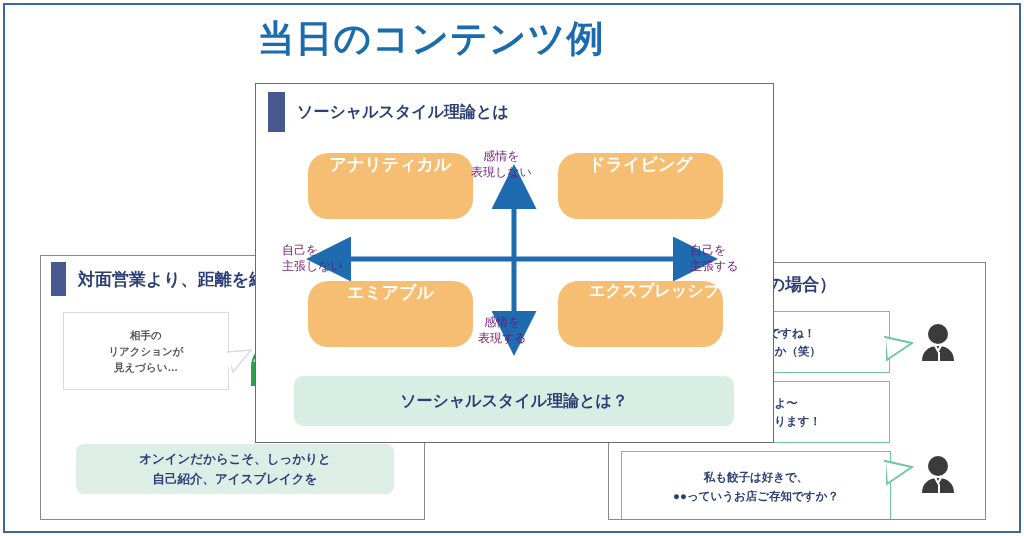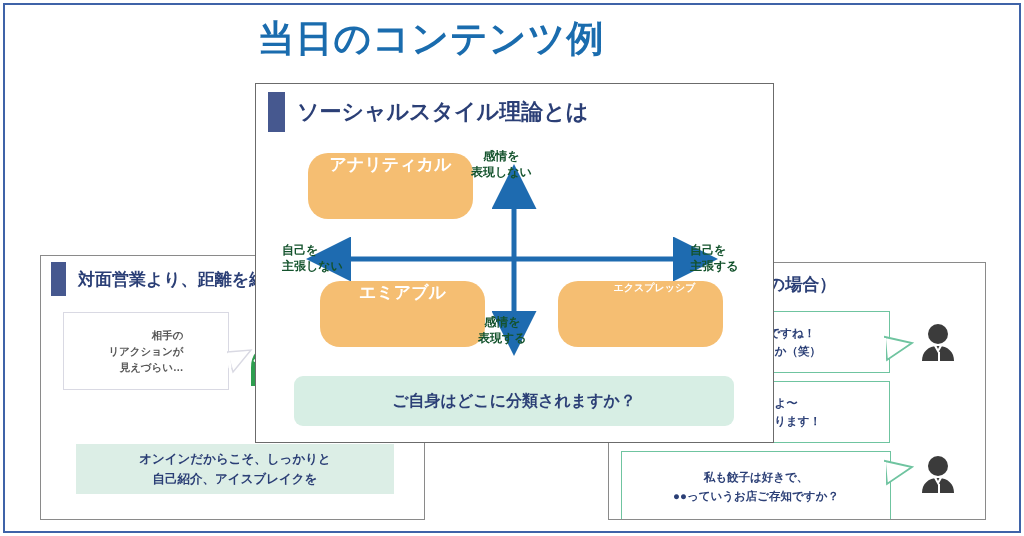--- a/index.html
+++ b/index.html
@@ -51,30 +51,30 @@
 
   
   #panel-left{left:40px;top:255px;width:385px;height:265px;}
   #panel-left .panel-head{left:10px;top:6px;}
   #panel-left .accent-bar{height:34px;width:15px;}
   .lp-bubble{
     position:absolute;left:22px;top:56px;width:166px;height:78px;
     border:1.5px solid #d9d9e3;background:#ffffff;
     box-sizing:border-box;
     display:flex;align-items:center;justify-content:center;
-    text-align:right;
+    text-align:center;
     font-size:10.5px;font-weight:bold;color:#575757;line-height:1.55;
   }
   .lp-tail{
     position:absolute;left:186px;top:92px;width:26px;height:26px;
   }
   .lp-person{position:absolute;left:200px;top:58px;width:62px;height:106px;}
   .lp-banner{
     position:absolute;left:35px;top:188px;width:318px;height:50px;
-    background:#dceee6;border-radius:0;
+    background:#dceee6;border-radius:8px;
     display:flex;align-items:center;justify-content:center;
     text-align:center;
     font-size:12.5px;font-weight:bold;color:#2b3f76;line-height:1.6;
   }
 
   
   #panel-right{left:608px;top:262px;width:378px;height:258px;}
   #panel-right .panel-head{left:10px;top:5px;}
   #panel-right .accent-bar{height:32px;width:15px;}
   .rp-bubble{
@@ -103,26 +103,26 @@
   #panel-center .panel-head{left:12px;top:8px;}
   .quad{
     position:absolute;
     background:#f5be72;border-radius:20px;
     display:flex;align-items:flex-start;justify-content:center;
     color:#ffffff;font-size:17px;font-weight:bold;
     white-space:nowrap;
   }
   #q-analytical{left:52px;top:69px;width:165px;height:66px;}
   #q-driving{left:302px;top:69px;width:165px;height:66px;}
-  #q-amiable{left:64px;top:197px;width:165px;height:66px;}
+  #q-amiable{left:52px;top:197px;width:165px;height:66px;}
   #q-expressive{left:302px;top:197px;width:165px;height:66px;}
 
   .axis-label{
     position:absolute;
-    font-size:12px;font-weight:bold;color:#14532d;
+    font-size:12px;font-weight:normal;color:#701a75;
     line-height:1.35;text-align:center;white-space:nowrap;
   }
   #ax-top{left:215px;top:64px;}
   #ax-bottom{left:222px;top:230px;}
   #ax-left{left:26px;top:158px;text-align:left;}
   #ax-right{left:434px;top:158px;text-align:left;}
 
   .axis-svg{position:absolute;left:0;top:0;width:519px;height:360px;pointer-events:none;}
 
   .cp-banner{
@@ -206,48 +206,51 @@
       <circle cx="19" cy="13" r="10" fill="#3b3b3b"></circle>
       <path d="M19 25 C9 25 3 31 3 40 L35 40 C35 31 29 25 19 25 Z" fill="#3b3b3b"></path>
       <path d="M15 25 L19 32 L23 25 L21 24 L19 28 L17 24 Z" fill="#ffffff"></path>
       <path d="M19 30 L19 40 L21 40 L21 31 Z" fill="#ffffff"></path>
     </svg>
   </div>
 
   <div class="panel" id="panel-center">
     <div class="panel-head">
       <div class="accent-bar"></div>
-      <div class="panel-title" style="font-size:22px;">ソーシャルスタイル理論とは</div>
+      <div class="panel-title" style="font-size:16px;">ソーシャルスタイル理論とは</div>
     </div>
 
     <svg class="axis-svg" viewBox="0 0 519 360">
       <defs>
         <marker id="arrH" markerWidth="9" markerHeight="9" refX="7" refY="4.5" orient="auto">
           <path d="M0,0 L9,4.5 L0,9 Z" fill="#1e6bb0"></path>
         </marker>
       </defs>
       <line x1="258" y1="175" x2="258" y2="90" stroke="#1e6bb0" stroke-width="5" marker-end="url(#arrH)"></line>
       <line x1="258" y1="175" x2="258" y2="262" stroke="#1e6bb0" stroke-width="5" marker-end="url(#arrH)"></line>
       <line x1="258" y1="175" x2="60" y2="175" stroke="#1e6bb0" stroke-width="5" marker-end="url(#arrH)"></line>
       <line x1="258" y1="175" x2="452" y2="175" stroke="#1e6bb0" stroke-width="5" marker-end="url(#arrH)"></line>
     </svg>
 
     <div class="quad" id="q-analytical">
       <span>アナリティカル</span>
     </div>
+    <div class="quad" id="q-driving">
+      <span>ドライビング</span>
+    </div>
     <div class="quad" id="q-amiable">
       <span>エミアブル</span>
     </div>
     <div class="quad" id="q-expressive">
-      <span style="font-size:10px;margin-left:28px;">エクスプレッシブ</span>
+      <span style="font-size:16px;margin-left:28px;">エクスプレッシブ</span>
     </div>
 
     <div class="axis-label" id="ax-top">感情を<br>表現しない</div>
     <div class="axis-label" id="ax-bottom">感情を<br>表現する</div>
     <div class="axis-label" id="ax-left">自己を<br>主張しない</div>
     <div class="axis-label" id="ax-right">自己を<br>主張する</div>
 
     <div class="cp-banner">
-      <span>ご自身はどこに分類されますか？</span>
+      <span>ソーシャルスタイル理論とは？</span>
     </div>
   </div>
 
 </div>
 
 </body></html>

